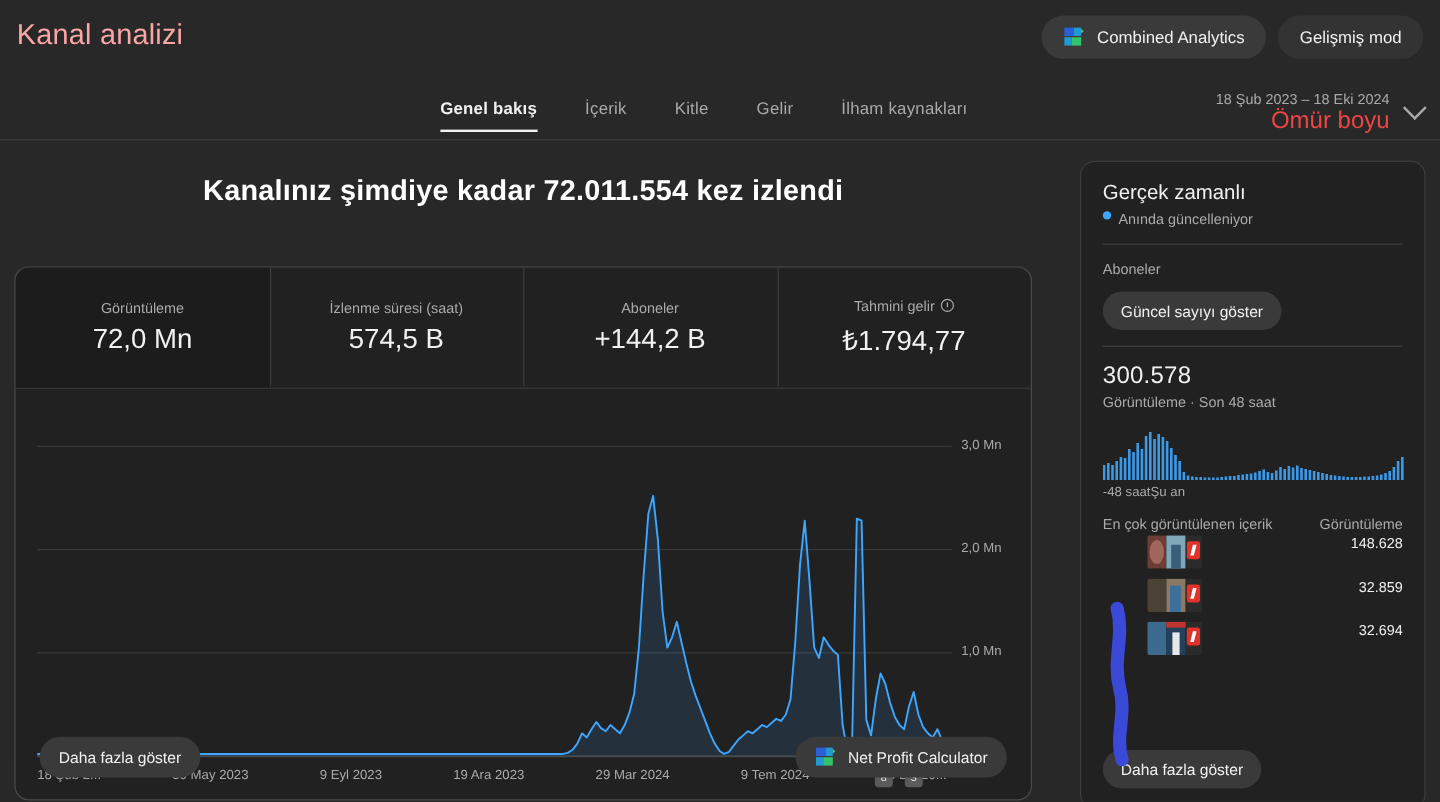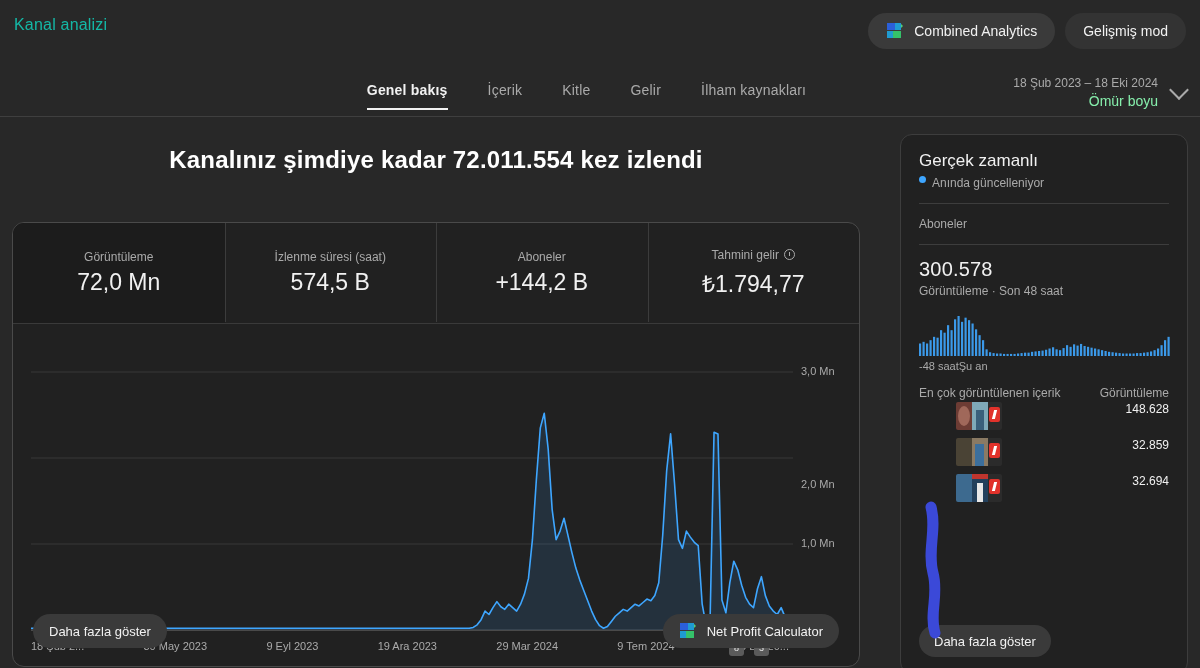--- a/index.html
+++ b/index.html
@@ -8,21 +8,21 @@
     background: #282828;
     font-family: "Liberation Sans", sans-serif;
     color: #f1f1f1;
     overflow: hidden;
   }
   .app { position: relative; width: 1200px; height: 668px; }
 
   
   .page-title {
     position: absolute; left: 14px; top: 16px;
-    font-size: 16px; font-weight: 400; color: #14b8a6;
+    font-size: 24px; font-weight: 400; color: #fca5a5;
     letter-spacing: .2px;
   }
   .header-actions {
     position: absolute; right: 14px; top: 13px;
     display: flex; align-items: center; gap: 10px;
   }
   .pill-btn {
     height: 36px; border-radius: 18px; background: #3a3a3a;
     display: flex; align-items: center; gap: 8px;
     padding: 0 18px; font-size: 14px; color: #f1f1f1;
@@ -35,21 +35,21 @@
   }
 
   
   .date-range {
     position: absolute; right: 14px; top: 75px;
     display: flex; align-items: center; gap: 14px;
     cursor: pointer;
   }
   .date-range-text { text-align: right; }
   .date-range-period { font-size: 12px; color: #aaa; line-height: 16px; }
-  .date-range-label { font-size: 14px; color: #86efac; line-height: 20px; }
+  .date-range-label { font-size: 20px; color: #ef4444; line-height: 20px; }
   .chevron {
     width: 14px; height: 14px; border-right: 2px solid #aaa;
     border-bottom: 2px solid #aaa; transform: rotate(45deg);
     margin-bottom: 6px;
   }
 
   
   .tabs {
     position: absolute; left: 0; top: 78px; width: 1200px; height: 38px;
     display: flex; align-items: flex-start; gap: 0px; padding-left: 13px; justify-content: center;
@@ -296,21 +296,21 @@
         <div class="xlabels">
           <span>18 Şub 2...</span>
           <span>30 May 2023</span>
           <span>9 Eyl 2023</span>
           <span>19 Ara 2023</span>
           <span>29 Mar 2024</span>
           <span>9 Tem 2024</span>
           <span>18 Eki 20...</span>
         </div>
         <div class="ytick" id="yt3" style="left: 788px; top: 11px;">3,0 Mn</div>
-        <div class="ytick" id="yt2" style="left: 788px; top: 97px; margin-top: 27px;">2,0 Mn</div>
+        <div class="ytick" id="yt2" style="left: 788px; top: 97px;">2,0 Mn</div>
         <div class="ytick" id="yt1" style="left: 788px; top: 183px;">1,0 Mn</div>
         <div class="ytick" id="yt0" style="left: 788px; top: 269px;">0</div>
         <div class="annot" id="an0" style="left: 716px; top: 285px;">8</div>
         <div class="annot" id="an1" style="left: 741px; top: 285px;">3</div>
       </div>
 
       <div class="card-footer">
         <button class="small-btn">Daha fazla göster</button>
         <button class="small-btn">
           <svg class="nexlev-icon" viewBox="0 0 20 20">
@@ -329,20 +329,21 @@
   <div class="sidebar">
     <div class="rt-title">Gerçek zamanlı</div>
     <div class="rt-sub">
       <span class="live-dot"></span>
       <span>Anında güncelleniyor</span>
     </div>
 
     <div class="divider"></div>
 
     <div class="small-cap">Aboneler</div>
+    <button class="rt-btn">Güncel sayıyı göster</button>
 
     <div class="divider"></div>
 
     <div class="big-num">300.578</div>
     <div class="small-cap">Görüntüleme · Son 48 saat</div>
 
     <svg class="spark" id="spark" width="252" height="46">
         <rect x="0.00" y="33.50" width="2.17" height="12.50" fill="#3ea6ff" opacity="0.9"></rect>
         <rect x="3.50" y="31.83" width="2.17" height="14.17" fill="#3ea6ff" opacity="0.9"></rect>
         <rect x="7.00" y="33.50" width="2.17" height="12.50" fill="#3ea6ff" opacity="0.9"></rect>

